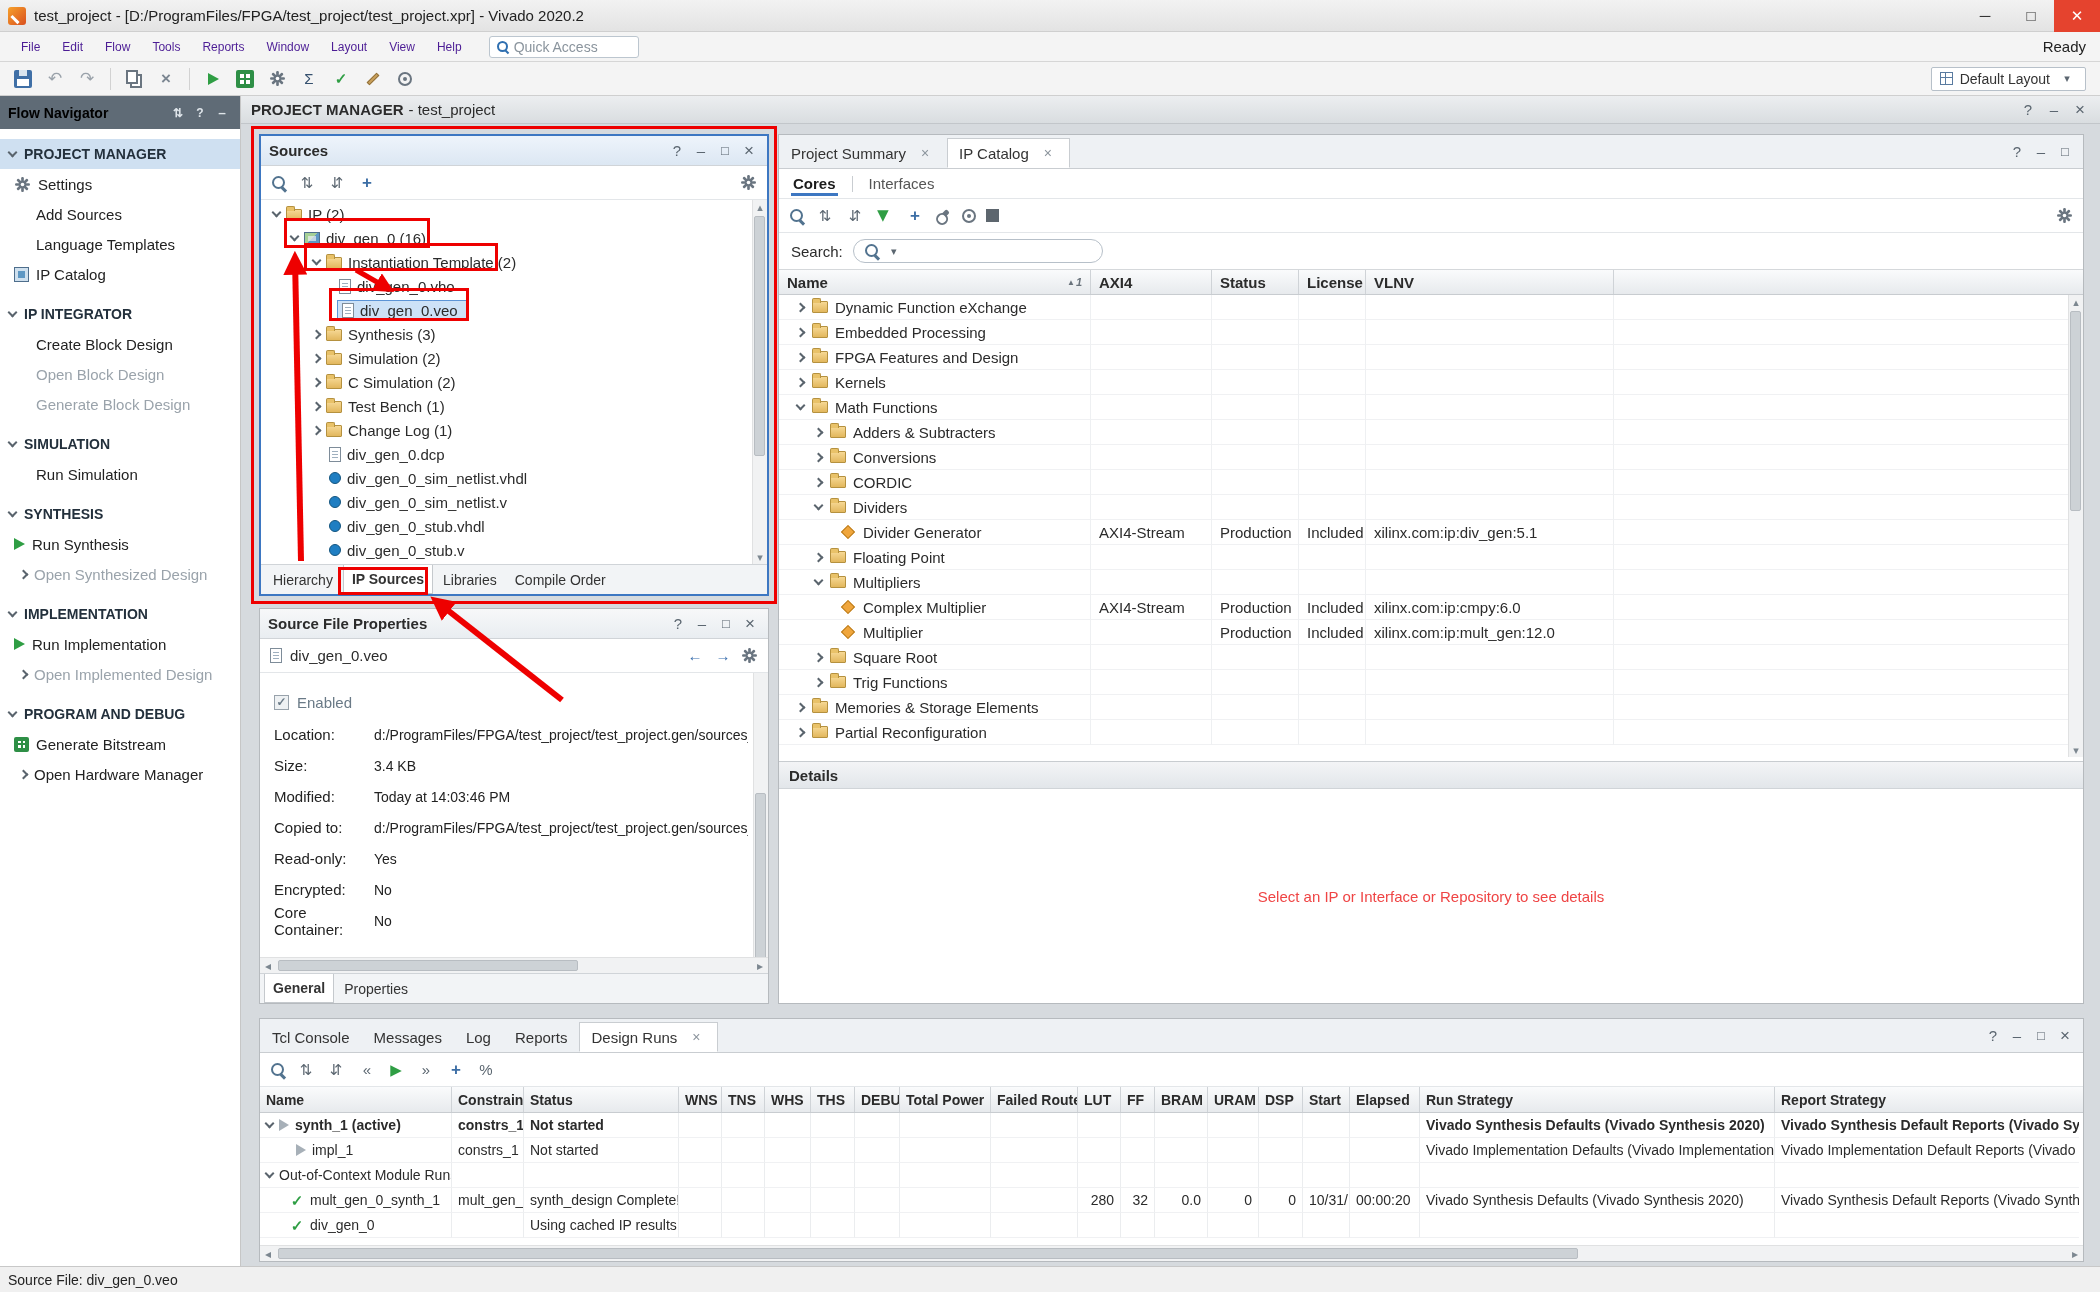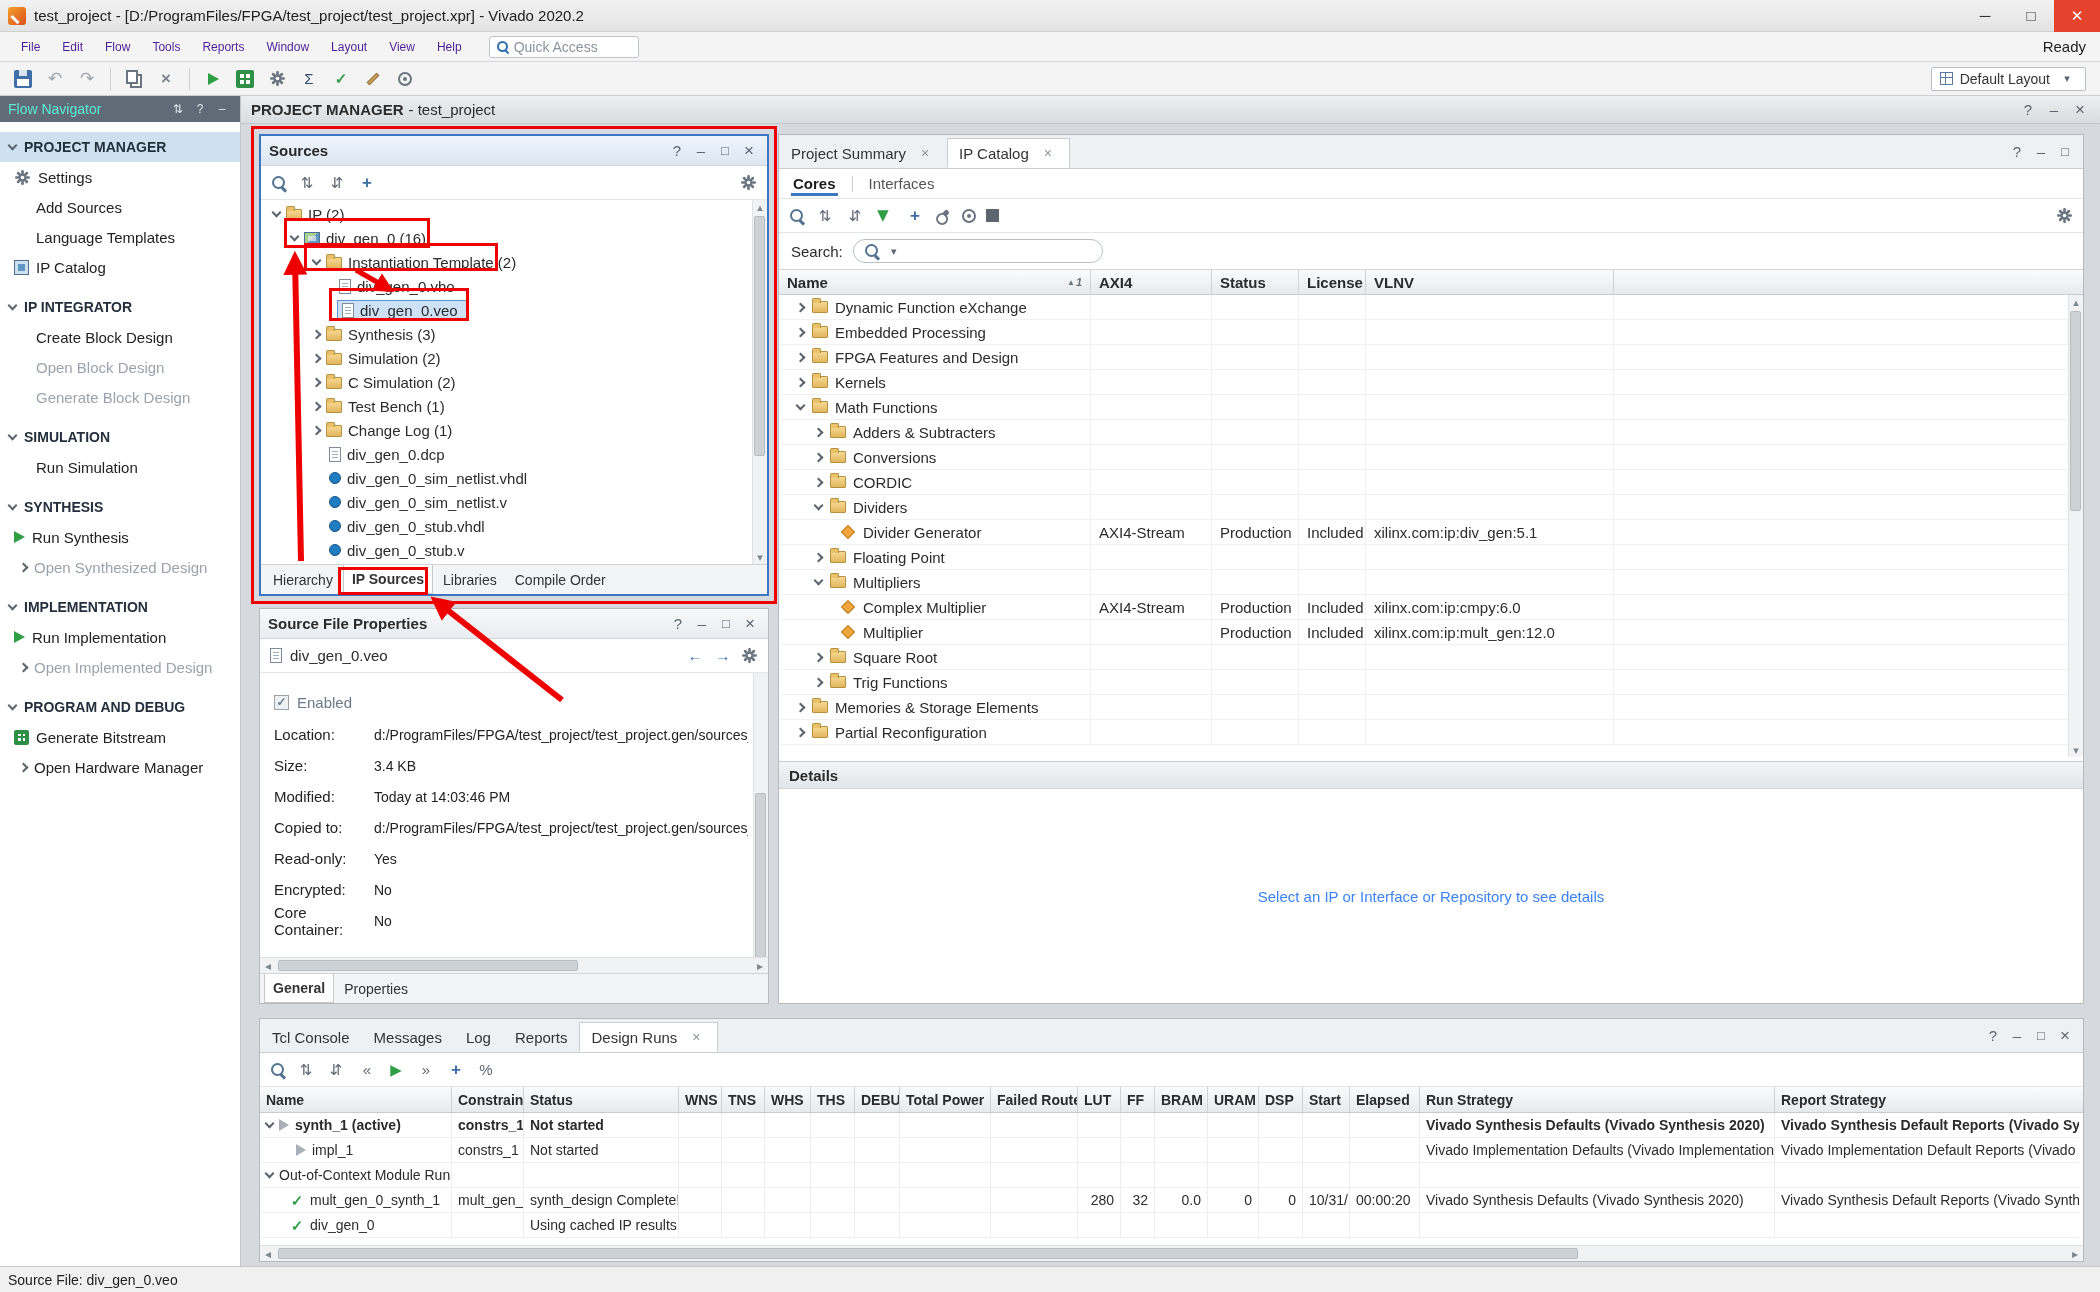--- a/index.html
+++ b/index.html
@@ -86,21 +86,21 @@
 .toolbar{position:absolute;left:0;top:62px;width:2100px;height:34px;background:#f4f4f4;border-bottom:1px solid #cfcfcf;display:flex;align-items:center;gap:6px;padding:0 14px 0 10px}
 .tbtn{width:26px;height:26px;display:flex;align-items:center;justify-content:center}
 .tsep{width:1px;height:22px;background:#d2d2d2;margin:0 4px}
 .layoutsel{margin-left:auto;height:24px;border:1px solid #b7c0c9;background:#fff;border-radius:2px;display:flex;align-items:center;gap:7px;padding:0 8px;font-size:14px;color:#333}
 .lgrid{width:13px;height:13px;border:1px solid #5a7ba0;position:relative}
 .lgrid::before{content:"";position:absolute;left:4px;top:0;bottom:0;width:1px;background:#5a7ba0}
 .lgrid::after{content:"";position:absolute;top:4px;left:0;right:0;height:1px;background:#5a7ba0}
 
 
 .flownav{position:absolute;left:0;top:96px;width:241px;height:1170px;background:#fff;border-right:1px solid #c6c6c6}
-.fn-head{height:26px;background:#5f6b76;color:#5eead4;display:flex;align-items:center;padding:0 8px;font-size:14px;font-weight:normal}
+.fn-head{height:33px;background:#5f6b76;color:#000000;display:flex;align-items:center;padding:0 8px;font-size:14px;font-weight:bold}
 .fn-head .g::before{color:#dfe5ea;font-size:12px}
 .fn-hicons{margin-left:auto;display:flex;gap:2px}
 .fn-section{margin-top:10px}
 .fn-sechead{height:30px;display:flex;align-items:center;gap:8px;padding-left:9px;font-size:14px;font-weight:bold;color:#23303c}
 .fn-sechead.selected{background:#cfe0f1}
 .fn-item{height:30px;display:flex;align-items:center;gap:7px;padding-left:36px;font-size:15px;color:#222}
 .fn-item.withicon{padding-left:14px}
 .fn-item.withchev{padding-left:20px}
 .fn-item.disabled{color:#9aa3ab}
 
@@ -157,21 +157,21 @@
 .searchbox{width:250px;height:24px;border:1px solid #b7c0c9;border-radius:12px;background:#fff;display:flex;align-items:center;gap:4px;padding:0 10px}
 .cgrid{display:grid;grid-template-columns:312px 121px 87px 67px 248px 1fr;font-size:15px}
 .chead{height:26px;background:linear-gradient(#fafbfc,#e7eaed);border-top:1px solid #d5d8db;border-bottom:1px solid #c8ccd0;flex:none}
 .chead .cc{font-weight:bold;display:flex;align-items:center;padding:0 8px;border-right:1px solid #cfd3d7;position:relative}
 .cbodyrows{flex:none}
 .crow{height:25px}
 .crow .cc{display:flex;align-items:center;padding:0 8px;border-right:1px solid #eef0f2;border-bottom:1px solid #f0f1f3;overflow:hidden;white-space:nowrap;height:25px}
 .sortmark{margin-left:auto;font-size:11px;color:#6a737c;display:flex;align-items:center;gap:1px}
 .sortmark::before{content:"▲";font-size:8px}
 .dhead{height:28px;background:linear-gradient(#f3f4f6,#e2e6ea);border-top:1px solid #c8ccd0;border-bottom:1px solid #d0d4d8;display:flex;align-items:center;padding:0 10px;font-weight:bold;flex:none}
-.dbody{flex:1;display:flex;align-items:center;justify-content:center;color:#3b82f6;font-size:15px}
+.dbody{flex:1;display:flex;align-items:center;justify-content:center;color:#ef4444;font-size:15px}
 
 
 .rgrid{display:grid;grid-template-columns:192px 72px 155px 43px 43px 46px 44px 45px 91px 87px 43px 34px 53px 51px 44px 47px 70px 355px 304px;font-size:14px}
 .rhead{height:26px;background:linear-gradient(#fafbfc,#e7eaed);border-bottom:1px solid #c8ccd0;flex:none}
 .rhead .rc{font-weight:bold;display:flex;align-items:center;padding:0 6px;border-right:1px solid #cfd3d7;overflow:hidden;white-space:nowrap}
 .rrow{height:25px}
 .rrow .rc{display:flex;align-items:center;gap:6px;padding:0 6px;border-right:1px solid #ebedef;border-bottom:1px solid #f0f1f3;overflow:hidden;white-space:nowrap;height:25px}
 .rrow.bold .rc{font-weight:bold}
 .rc.num{justify-content:flex-end}
 .runsbody{flex:1;position:relative;overflow:hidden}

